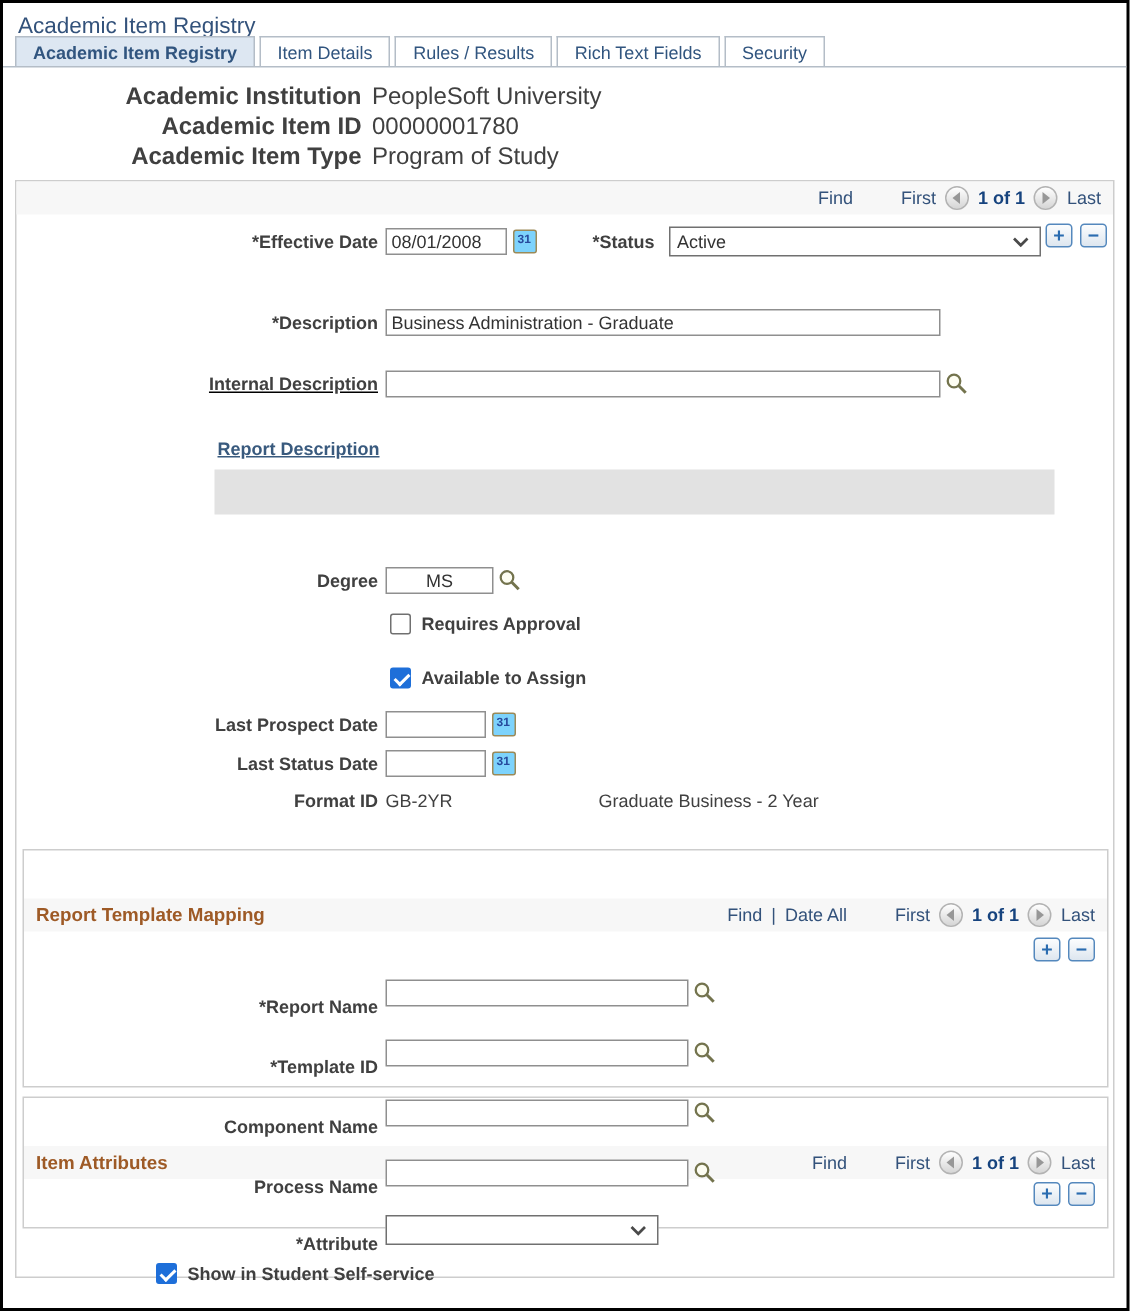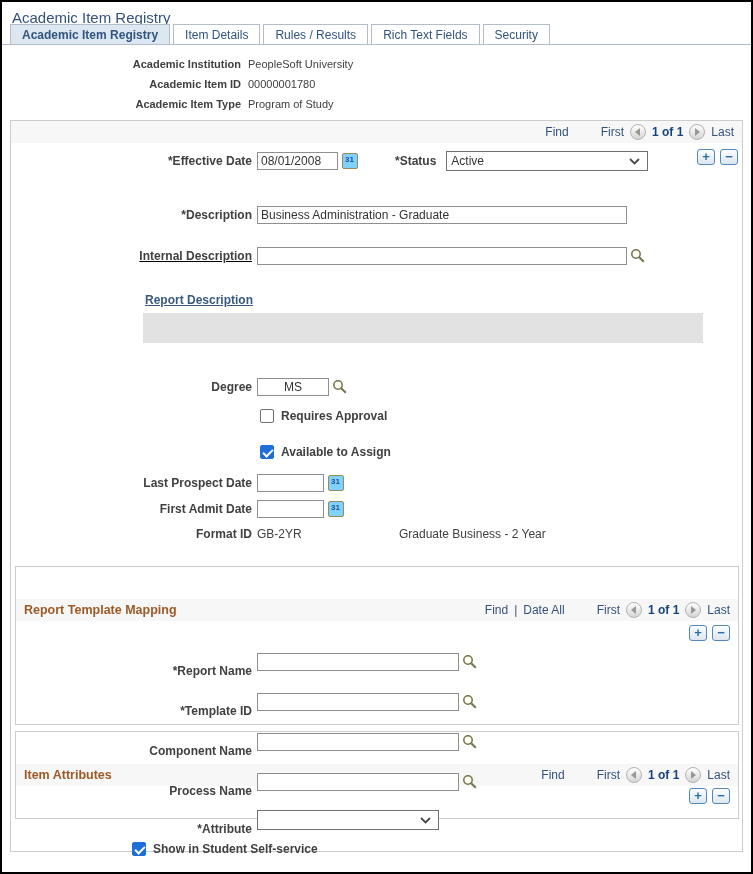--- a/index.html
+++ b/index.html
@@ -18,21 +18,21 @@
   .tabbar { display:flex; align-items:flex-end; margin-top:2px; padding-left:8px; border-bottom:1px solid #b4bdc7; height:20px; }
   .tab {
     font-size:12px; color:#31557f; background:#fff;
     border:1px solid #b4bdc7; border-bottom:none;
     padding:3px 11px 2px 11px; margin-right:3px; white-space:nowrap; cursor:pointer;
   }
   .tab.active { background:#dde7f2; font-weight:bold; }
 
   
   .hdr-fields { margin-top:12px; }
-  .hrow { display:flex; font-size:11px; line-height:15px; margin-bottom:5px; }
+  .hrow { display:flex; font-size:16px; line-height:15px; margin-bottom:5px; }
   .hlabel { width:246px; min-width:246px; text-align:right; font-weight:bold; color:#404040; padding-right:7px; }
   .hvalue { color:#404040; }
 
   
   .main-box { margin:8px 8px 0 8px; height:732px; border:1px solid #cdcdcd; background:#fff; }
   .strip { height:22px; background:#f7f7f7; display:flex; align-items:center; justify-content:flex-end; padding:0 8px; font-size:12px; }
   .sub-strip { height:22px; background:#f7f7f7; display:flex; align-items:center; padding:0 8px; font-size:12px;margin-top:32px; }
   .sub-title { color:#9e5a26; font-weight:bold; font-size:12.5px; flex:1; }
   .sub-box { margin:0 3px 0 4px; border:1px solid #cdcdcd; }
   .rtm-box { margin-top:25px; height:159px; }
@@ -58,39 +58,39 @@
   .frow { display:flex; align-items:center; font-size:12px; }
   .flabel { width:246px; min-width:246px; text-align:right; font-weight:bold; color:#404040; padding-right:5px; }
   .flabel-sub { width:241px; min-width:241px; text-align:right; font-weight:bold; color:#404040; padding-right:5px; font-size:12px;margin-top:18px; }
   input.txt { height:18px; border:1px solid #8f8f8f; font:12px "Liberation Sans", sans-serif; padding:0 3px; color:#333; background:#fff; }
   .w-date { width:81px; }  .w-desc { width:370px; }  .w-degree { width:72px;text-align:center; } .w-sdate { width:67px; } .w-rtm { width:202px; }
   .cal-icon { width:16px; height:16px; margin-left:4px; background:#7dd3fc; border:1px solid #9b8a58; border-radius:2px;
     font-size:8px; font-weight:bold; color:#274b9d; line-height:9px; padding:1px 0 0 2px; cursor:pointer; }
   .mag-icon { margin-left:3px; cursor:pointer; display:inline-flex; }
   .fake-select { height:20px; border:1px solid #707070; background:#fff; display:flex; align-items:center;
     justify-content:space-between; padding:0 7px 0 4px; font-size:12px; color:#333; cursor:pointer; }
-  .w-status { width:202px; margin-left:10px; }
+  .w-status { width:248px; margin-left:10px; }
   .w-attr { width:182px; }
   .statuslbl { font-weight:bold; color:#404040; margin-left:37px; }
   .link { color:#395a7e; font-weight:bold; text-decoration:underline; font-size:12px; cursor:pointer; margin-left:134px; }
   .gray-box { margin-left:132px; width:560px; height:30px; background:#e2e2e2; }
 
   .crow { display:flex; align-items:center; font-size:12px; font-weight:bold; color:#404040; }
   .checkbox { width:14px; height:14px; border:1px solid #707070; border-radius:2px; background:#fff; position:relative; cursor:pointer; margin-right:7px; flex:none; }
   .checkbox.checked { background:#1e6fd9; border-color:#1e6fd9; }
   .checkbox.checked::after { content:""; position:absolute; left:4px; top:1px; width:4px; height:8px;
     border:solid #fff; border-width:0 2px 2px 0; transform:rotate(45deg); }
 
   .fmt-val1 { display:inline-block; width:142px; color:#404040; }
   .fmt-val2 { color:#404040; }
   .row1-addrem { margin-left:auto; align-self:flex-start; margin-right:4px; margin-top:-2px; }
 
   .mt35{margin-top:35px;} .mt25{margin-top:25px;} .mt23{margin-top:23px;text-decoration:underline;} .mt22{margin-top:22px;}
   .mt15{margin-top:15px;} .mt13{margin-top:13px;} .mt9{margin-top:9px;} .mt8{margin-top:8px;} .mt5{margin-top:5px;}
-  .ml249{margin-left:249px;} .ml198{margin-left:116px;}
+  .ml249{margin-left:249px;} .ml198{margin-left:88px;}
 </style>
 </head>
 <body>
 
 <div class="page-title">Academic Item Registry</div>
 
 <div class="tabbar">
   <div class="tab active">Academic Item Registry</div>
   <div class="tab">Item Details</div>
   <div class="tab">Rules / Results</div>
@@ -190,21 +190,21 @@
     <span>Available to Assign</span>
   </div>
 
   <div class="frow mt15">
     <div class="flabel">Last Prospect Date</div>
     <input class="txt w-sdate" value="" style="">
     <div class="cal-icon">31</div>
   </div>
 
   <div class="frow mt8">
-    <div class="flabel">First Admit Date</div>
+    <div class="flabel">Last Status Date</div>
     <input class="txt w-sdate" value="" style="">
     <div class="cal-icon">31</div>
   </div>
 
   <div class="frow mt9">
     <div class="flabel">Format ID</div>
     <span class="fmt-val1">GB-2YR</span>
     <span class="fmt-val2">Graduate Business - 2 Year</span>
   </div>
 

